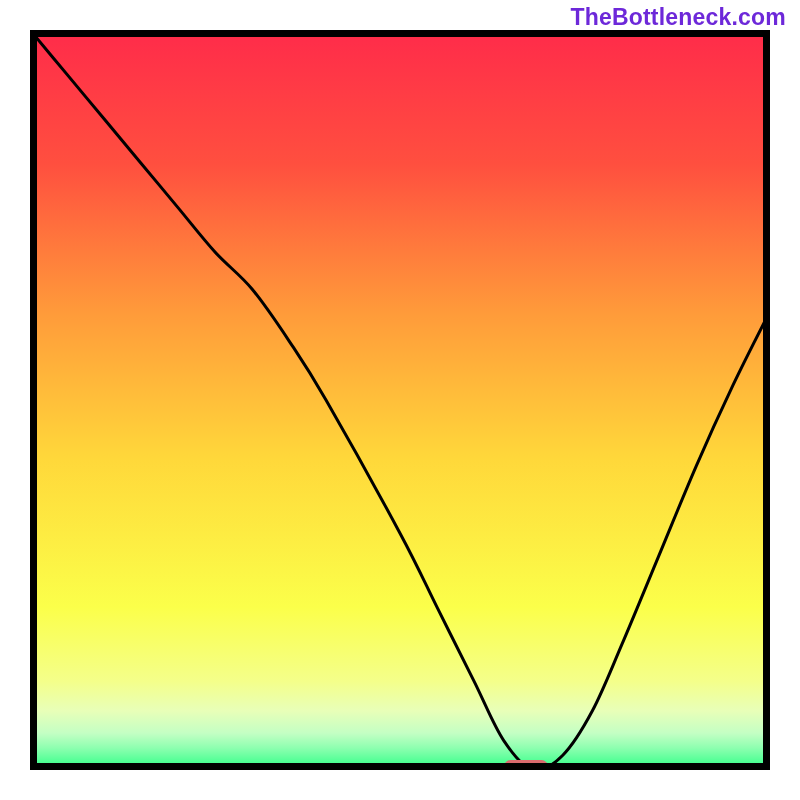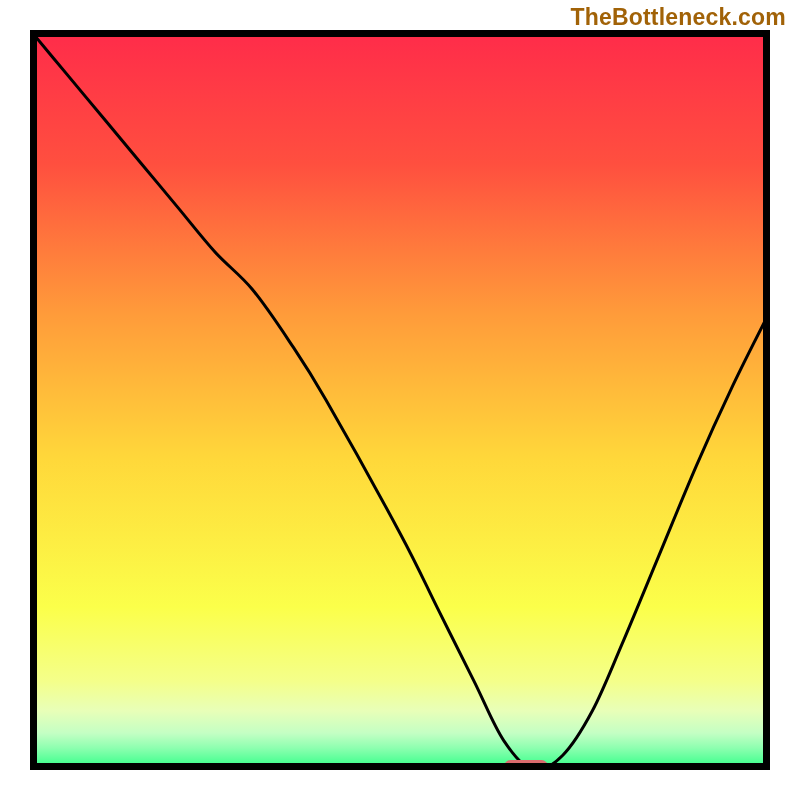--- a/index.html
+++ b/index.html
@@ -17,21 +17,21 @@
     top: 0;
     width: 800px;
     height: 800px;
   }
   .attribution {
     position: absolute;
     top: 4px;
     right: 14px;
     font-size: 23px;
     font-weight: 600;
-    color: #a16207;
+    color: #6d28d9;
     letter-spacing: 0.2px;
   }
   .plot-area {
     position: absolute;
     left: 30px;
     top: 30px;
     width: 740px;
     height: 740px;
     overflow: hidden;
   }

